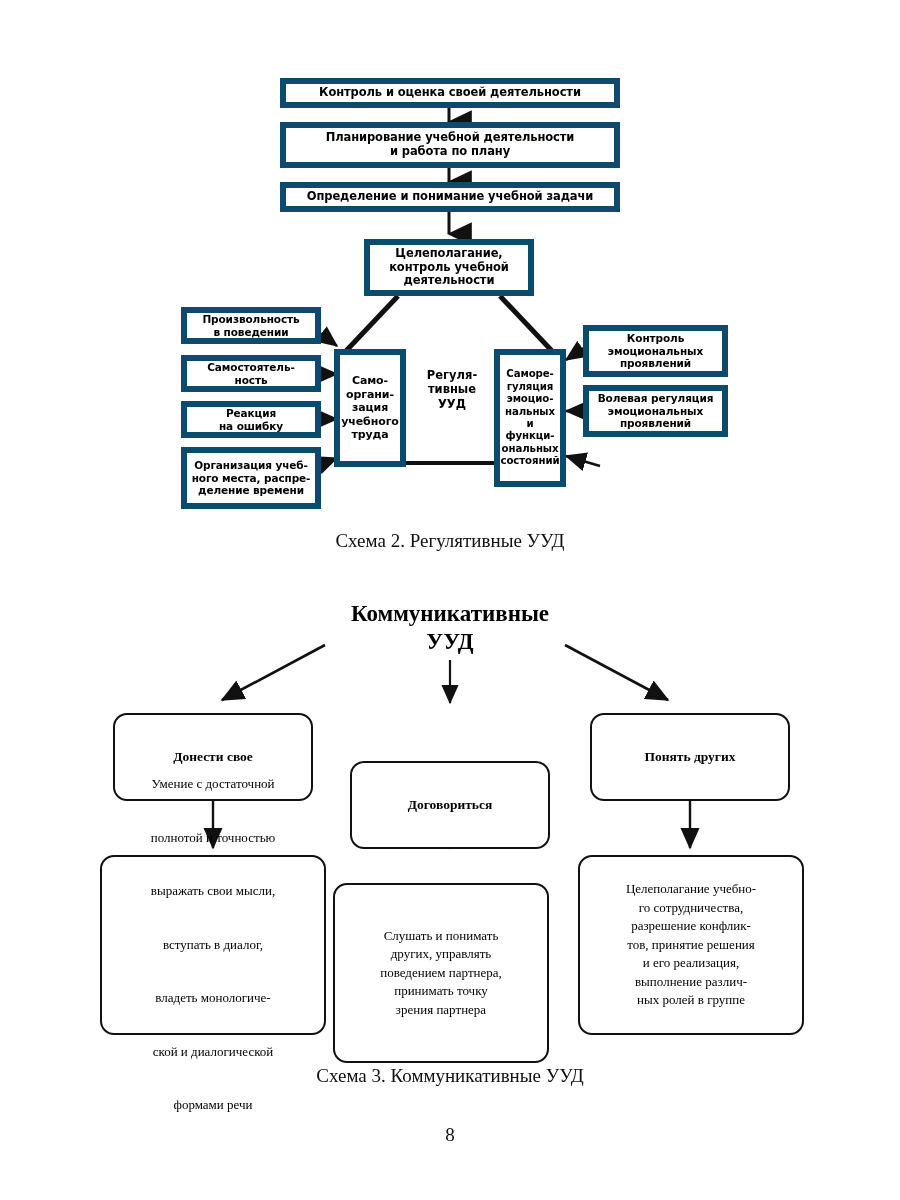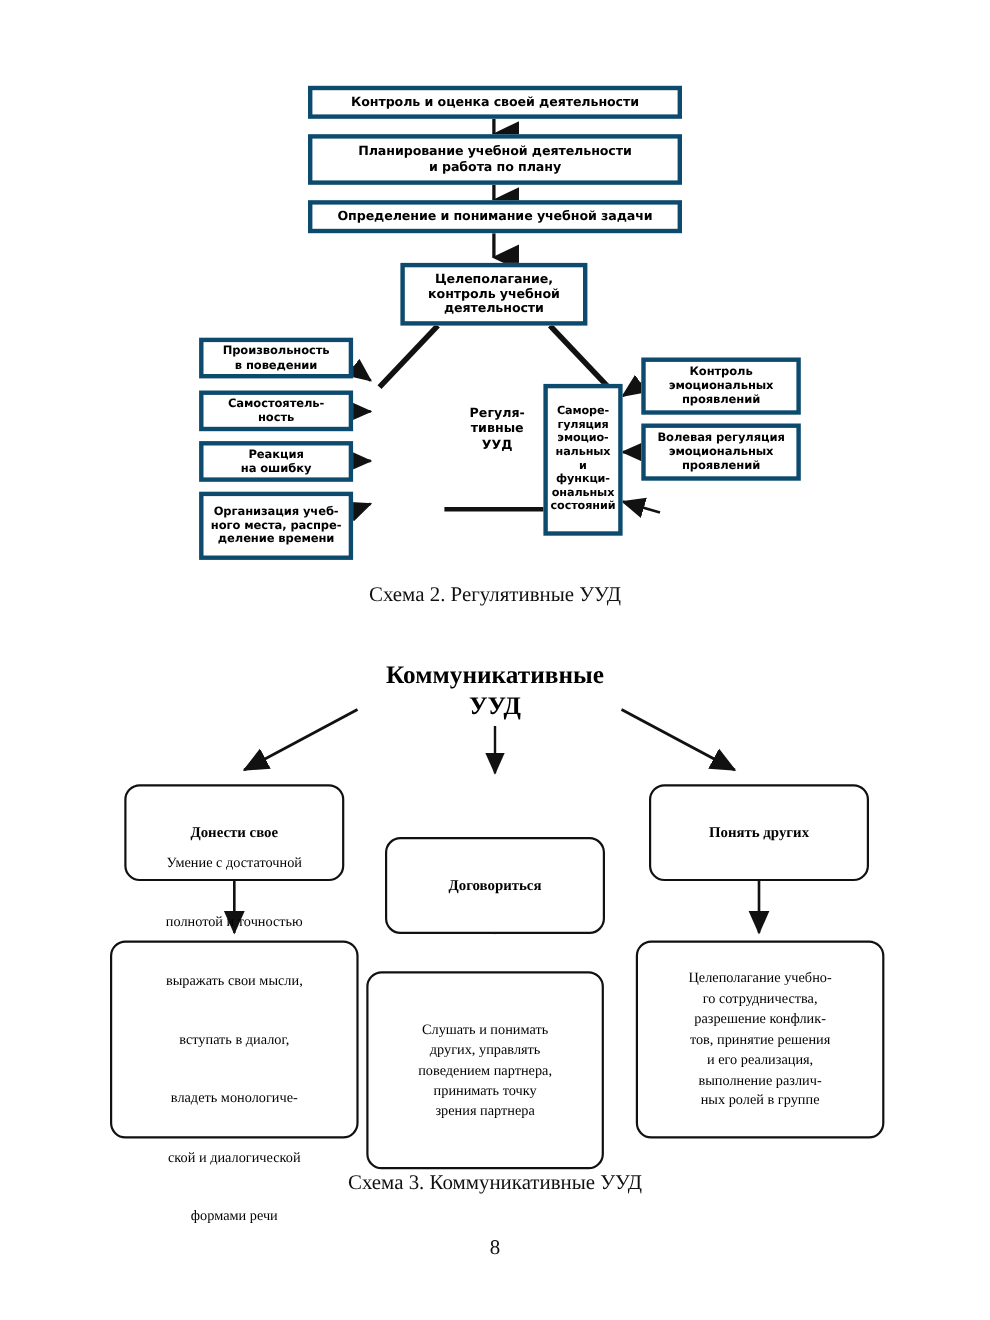--- a/index.html
+++ b/index.html
@@ -20,21 +20,21 @@
     inset: 0;
     width: 900px;
     height: 1200px;
   }
 
   
   .abs { position: absolute; box-sizing: border-box; }
 
   
   .s2-box {
-    border: 4px solid #0c4a6e;
+    border: 6px solid #0c4a6e;
     background: #fff;
     display: flex;
     align-items: center;
     justify-content: center;
     text-align: center;
     font-family: "DejaVu Sans", sans-serif;
     font-weight: bold;
     font-size: 11.5px;
     line-height: 1.18;
     letter-spacing: -0.1px;
@@ -161,20 +161,27 @@
   </div>
 
   <div class="abs s2-box" style="left:280px; top:182px; width:340px; height:30px;">Определение и понимание учебной задачи</div>
 
   <div class="abs s2-box" style="left:364px; top:239px; width:170px; height:57px; flex-direction:column;">
     <span>Целеполагание,</span>
     <span>контроль учебной</span>
     <span>деятельности</span>
   </div>
 
+  <div class="abs s2-box vert" style="left:334px; top:349px; width:72px; height:118px; flex-direction:column;">
+    <span>Само-</span>
+    <span>органи-</span>
+    <span>зация</span>
+    <span>учебного</span>
+    <span>труда</span>
+  </div>
 
   <div class="s2-center-label" style="left:414px; top:368px; width:76px;">
     <span>Регуля-</span><br>
     <span>тивные</span><br>
     <span>УУД</span>
   </div>
 
   <div class="abs s2-box vert" style="left:494px; top:349px; width:72px; height:138px; flex-direction:column; font-size:10.2px;">
     <span>Саморе-</span>
     <span>гуляция</span>

